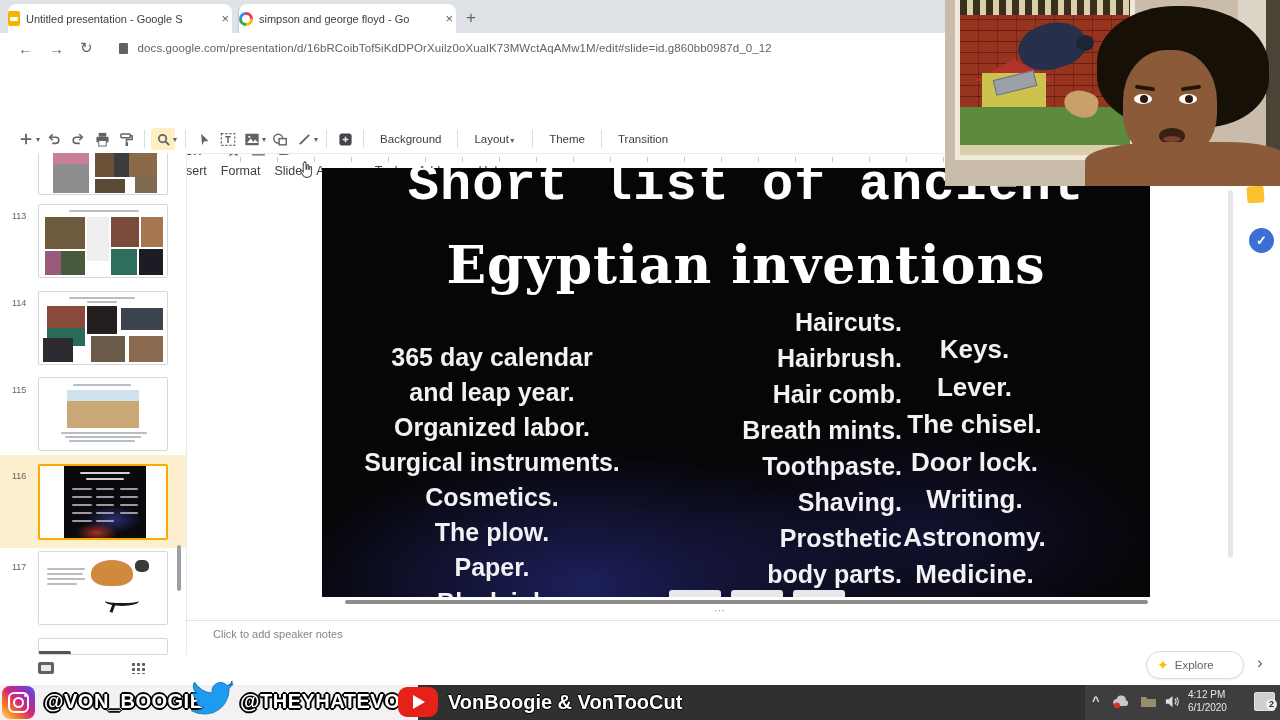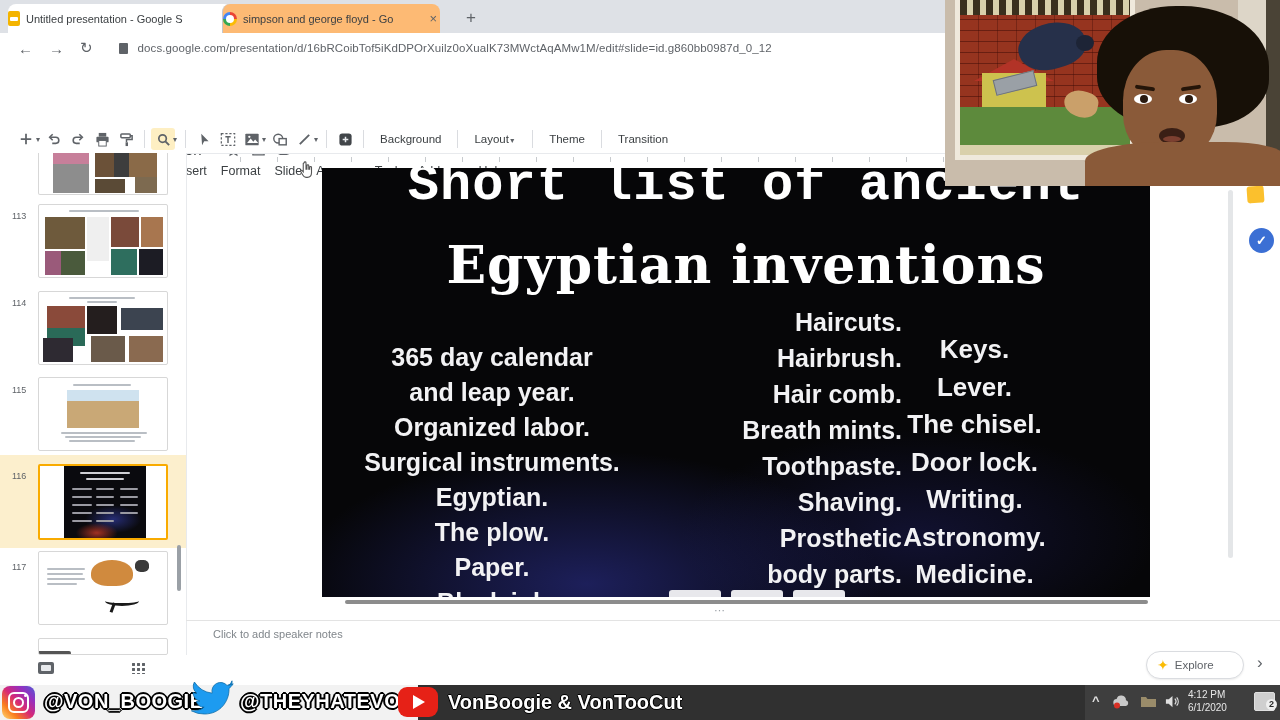--- a/index.html
+++ b/index.html
@@ -3,21 +3,21 @@
 <meta charset="utf-8">
 <style>
   html,body{margin:0;padding:0;background:#222;}
   .stage{position:relative;width:1280px;height:720px;overflow:hidden;background:#fff;
          font-family:"Liberation Sans",sans-serif;-webkit-font-smoothing:antialiased;}
   .abs{position:absolute;}
   
   .tabbar{left:0;top:0;width:1280px;height:33px;background:#dee1e6;}
   .tab{top:4px;height:29px;border-radius:8px 8px 0 0;display:flex;align-items:center;padding:0 0;box-sizing:border-box;}
   .tab.active{left:8px;width:224px;background:#fff;}
-  .tab.inactive{left:222px;width:218px;background:#fdba74;border-left:1px solid #c4c7cc;justify-content:flex-end;}
+  .tab.inactive{left:238px;width:218px;background:#ffffff;border-left:1px solid #c4c7cc;justify-content:flex-end;}
   .tab .title{font-size:11px;color:#3c4043;white-space:nowrap;overflow:hidden;flex:1;margin:0 6px;}
   .tab .close{font-size:13px;color:#5f6368;padding:0 3px;}
   .fav-slides{width:12px;height:15px;background:#f4b400;border-radius:2px;position:relative;flex:none;}
   .fav-slides:after{content:"";position:absolute;left:2px;top:6px;width:8px;height:4px;background:#fff;border-radius:1px;}
   .fav-g{width:14px;height:14px;border-radius:50%;flex:none;
     background:conic-gradient(#ea4335 0 25%,#fbbc05 25% 50%,#34a853 50% 75%,#4285f4 75% 100%);position:relative;}
   .fav-g:after{content:"";position:absolute;left:3px;top:3px;width:8px;height:8px;background:#fff;border-radius:50%;}
   .newtab{left:466px;top:8px;font-size:17px;color:#5f6368;}
   .urlrow{left:0;top:33px;width:1280px;height:30px;background:#fff;display:flex;align-items:center;}
   .navic{font-size:15px;color:#5f6368;margin-left:18px;}
@@ -373,21 +373,21 @@
 
   <div class="abs slide">
     <div class="abs stitle" style="top:-12px;font-family:Liberation Mono, monospace;">Short list of ancient</div>
     <div class="abs stitle" style="top:66px;">Egyptian inventions</div>
     <div class="scol c1">
 
     <div>365 day calendar</div>
         <div>and leap year.</div>
         <div>Organized labor.</div>
         <div>Surgical instruments.</div>
-        <div>Egyptian.</div>
+        <div>Cosmetics.</div>
         <div>The plow.</div>
         <div>Paper.</div>
         <div>Black ink</div>
       </div>
     <div class="scol c2">
 
     <div>Haircuts.</div>
         <div>Hairbrush.</div>
         <div>Hair comb.</div>
         <div>Breath mints.</div>

